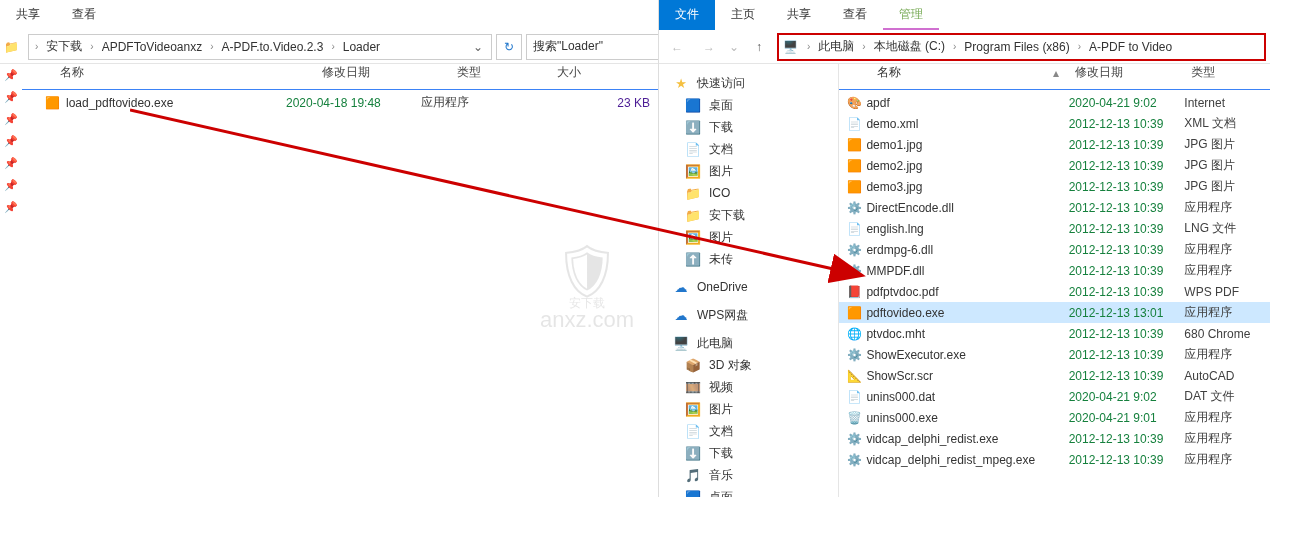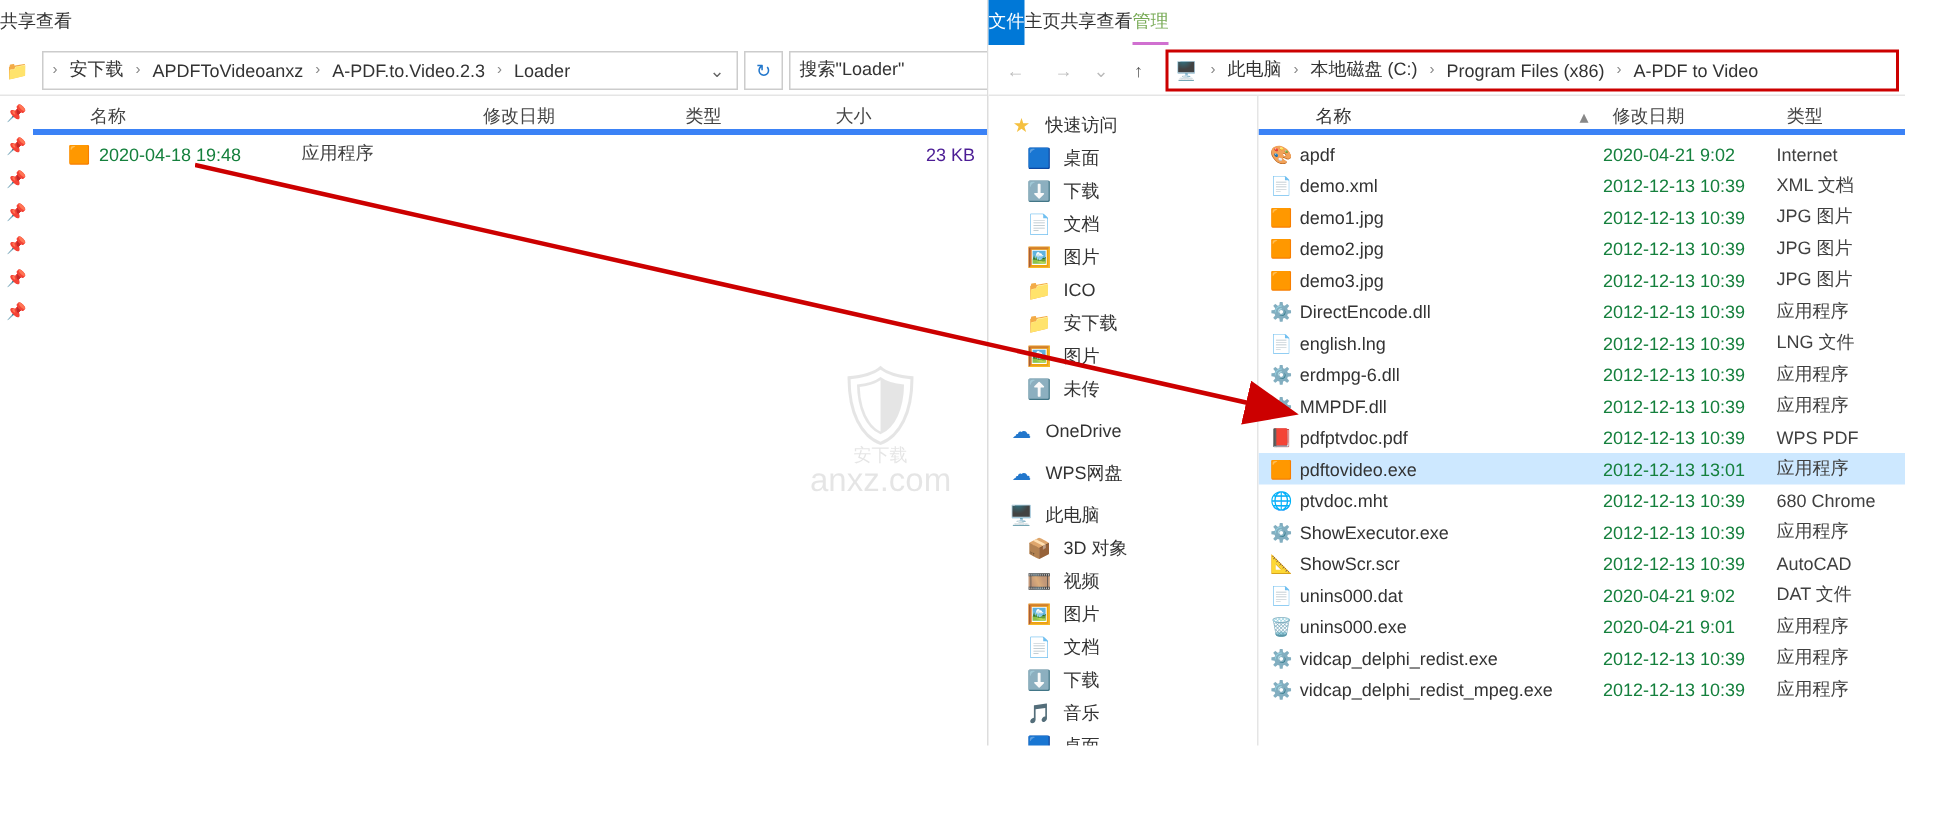--- a/index.html
+++ b/index.html
@@ -1,21 +1,21 @@
 <!DOCTYPE html>
 <html><head>
 <meta charset="utf-8">
 <style>
 *{box-sizing:border-box;margin:0;padding:0;font-family:"Microsoft YaHei","Segoe UI",sans-serif;font-size:12px;color:#333}
 body{background:#fff;width:1302px;height:559px;position:relative;overflow:hidden}
 .window{position:absolute;background:#fff;border:1px solid #ddd}
 .window.left{left:0;top:0;width:690px;height:559px;border:none}
 .window.right{left:658px;top:0;width:612px;height:497px;border:none;border-left:1px solid #ddd}
 .ribbon{height:30px;background:#fff;display:flex;align-items:stretch}
-.ribbon .tab{padding:6px 0;cursor:default}
+.ribbon .tab{padding:6px 16px;cursor:default}
 .ribbon .tab.file{background:#0078d7;color:#fff}
 .ribbon .tab.manage{color:#7a5;border-bottom:2px solid #d070d0}
 .ribbon .spacer{flex:1}
 .ribbon .chev{padding:6px 10px;color:#666}
 .addrbar{height:34px;display:flex;align-items:center;padding:2px 4px;gap:4px;background:#fff;border-bottom:1px solid #e5e5e5}
 .navbtn{width:28px;height:28px;display:flex;align-items:center;justify-content:center;color:#555}
 .navbtn.dis{color:#bbb}
 .breadcrumb{flex:1;height:26px;border:1px solid #ccc;display:flex;align-items:center;padding:0 4px;gap:2px;background:#fff;min-width:0;overflow:hidden}
 .breadcrumb.highlight{border:2px solid #c00;height:28px}
 .bc-icon{width:16px;height:16px;display:inline-flex;align-items:center;justify-content:center;margin-right:4px;flex-shrink:0}
@@ -26,21 +26,21 @@
 .searchbox{width:160px;height:26px;border:1px solid #ccc;display:flex;align-items:center;padding:0 6px;color:#888}
 .searchbox .sicon{margin-left:auto;color:#666}
 .body{display:flex;height:calc(100% - 64px)}
 .body.onlylist{height:calc(100% - 64px)}
 .nav{width:180px;border-right:1px solid #e5e5e5;padding:8px 0;overflow:hidden}
 .nav .grp{margin-bottom:6px}
 .nav .item{display:flex;align-items:center;padding:3px 8px 3px 26px;gap:8px;height:22px}
 .nav .item.head{padding-left:14px}
 .nav .ico{width:16px;height:16px;display:inline-flex;align-items:center;justify-content:center;font-size:13px;flex-shrink:0}
 .list{flex:1;overflow:hidden}
-.cols{display:flex;border-bottom:4px solid #3b82f6;height:26px;align-items:flex-end;padding-left:30px}
+.cols{display:flex;border-bottom:1px solid #3b82f6;height:26px;align-items:flex-start;padding-left:30px}
 .col{color:#444;padding:0 8px}
 .col.name{width:232px}
 .col.lname{width:262px}
 .col.date{width:135px}
 .col.type{width:100px}
 .col.size{flex:1;text-align:right;padding-right:40px}
 .rows{padding-top:2px}
 .row{display:flex;align-items:center;height:21px;padding-left:8px}
 .row.sel{background:#cde8ff}
 .row .cb{width:14px}
@@ -102,20 +102,21 @@
       <div class="cols">
         <div class="col lname">名称</div>
         <div class="col date">修改日期</div>
         <div class="col type">类型</div>
         <div class="col size" style="text-align:left">大小</div>
       </div>
       <div class="rows" id="rows-left">
           <div class="row">
             <span class="cb"></span>
             <span class="fico">🟧</span>
+            <span class="fname l">load_pdftovideo.exe</span>
             <span class="fdate">2020-04-18 19:48</span>
             <span class="ftype">应用程序</span>
             <span class="fsize">23 KB</span>
           </div>
         </div>
     </div>
   </div>
 </div>
 
 <div class="window right">

